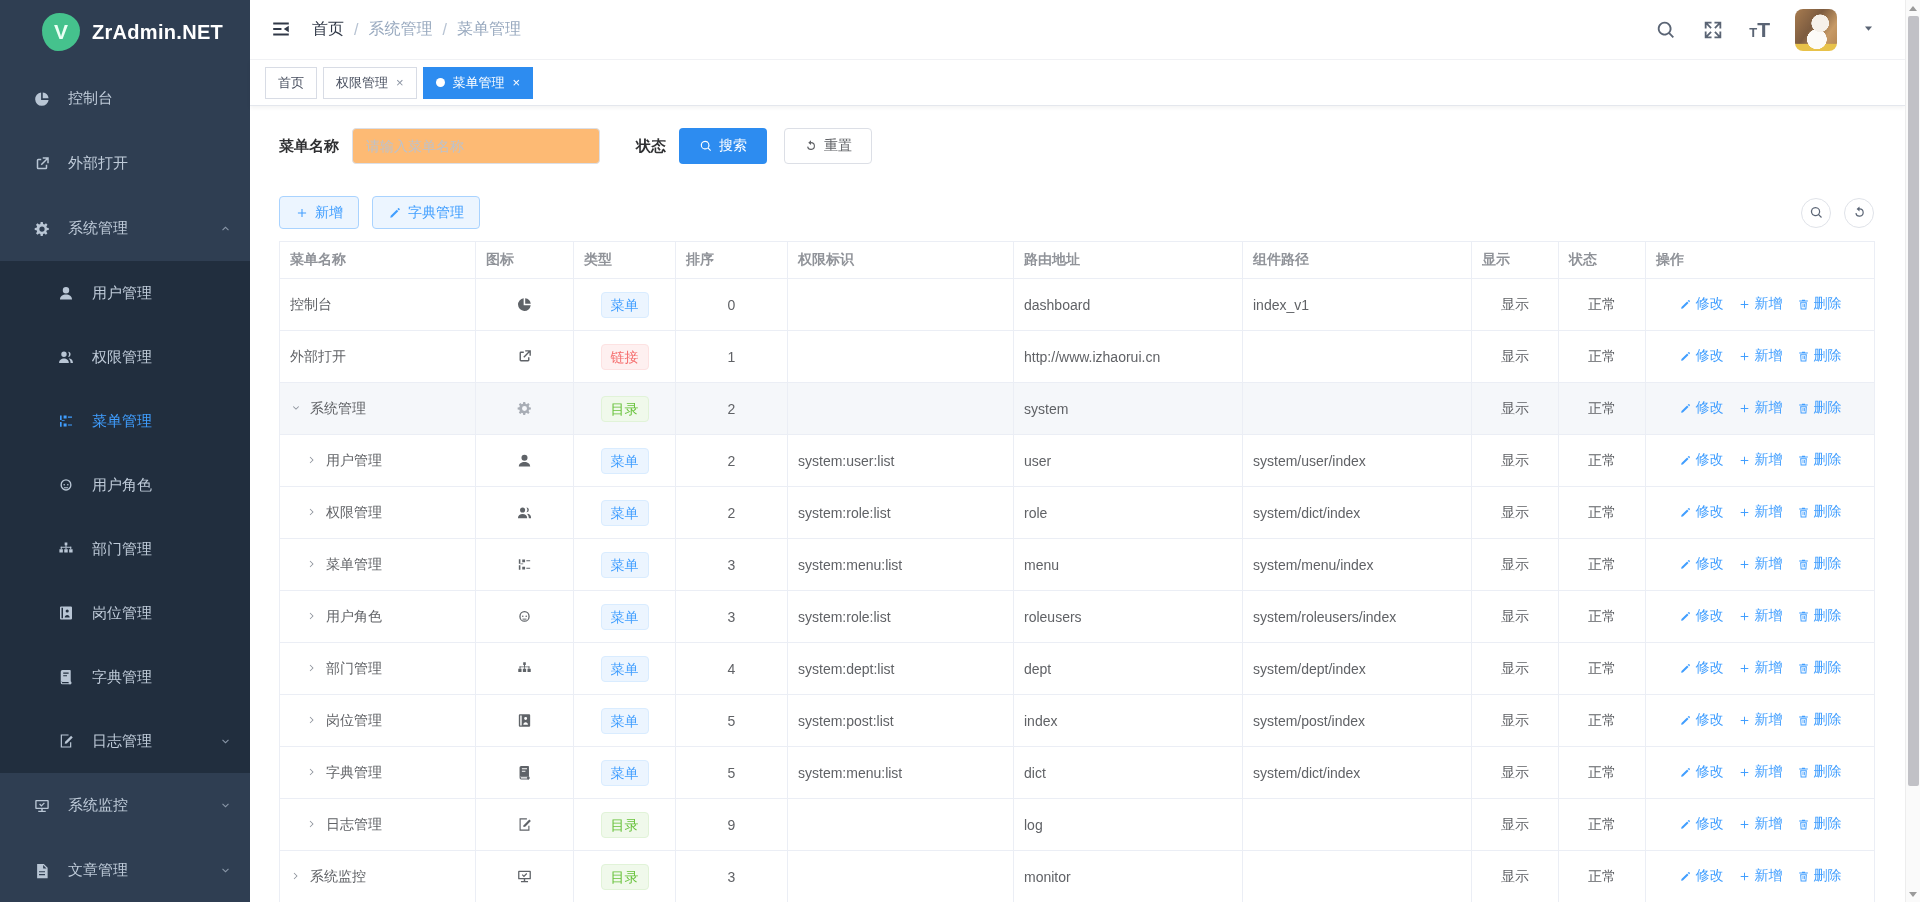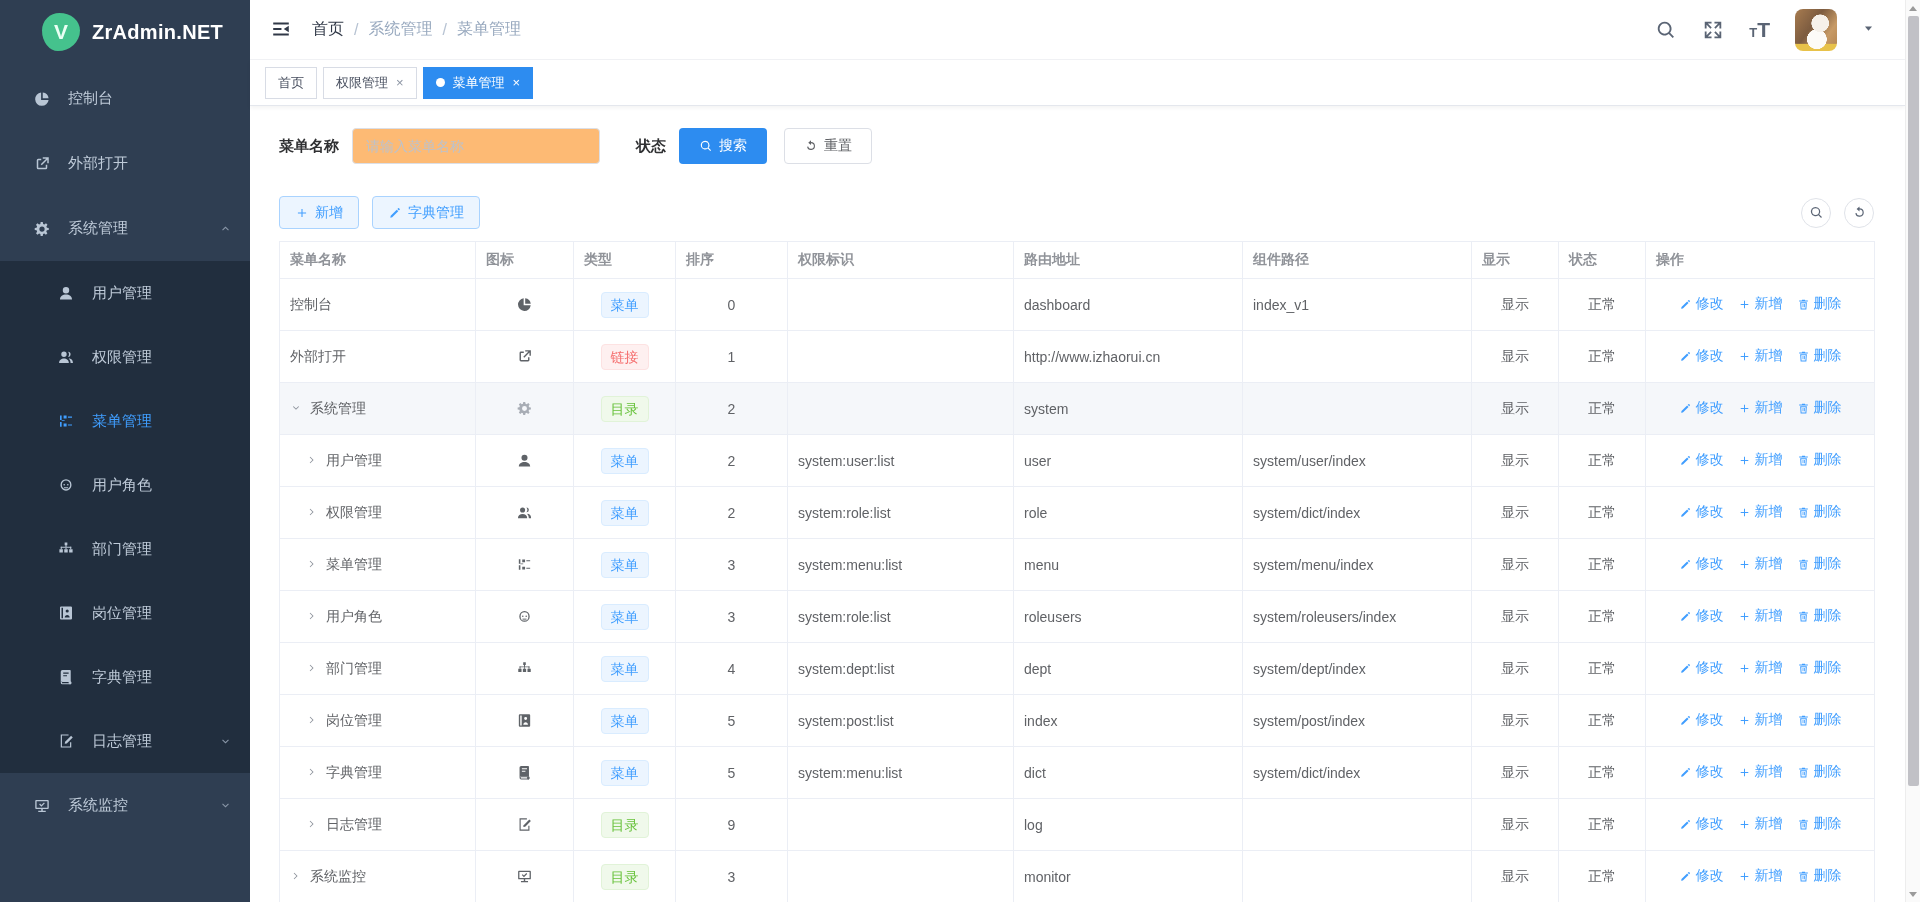--- a/index.html
+++ b/index.html
@@ -205,20 +205,29 @@
       <div class="side-item">
         <svg viewBox="0 0 24 24">
           <path fill-rule="evenodd" d="M4.2 4h15.6A1.2 1.2 0 0 1 21 5.2v9.6a1.2 1.2 0 0 1-1.2 1.2H13v2.2h4V20H7v-1.8h4V16H4.2A1.2 1.2 0 0 1 3 14.8V5.2A1.2 1.2 0 0 1 4.2 4zm.6 1.8v8.4h14.4V5.8z"></path>
           <path d="M8.2 10l1.2-1.2 1.8 1.8 3.4-3.4 1.2 1.2-4.6 4.6z"></path>
         </svg>
         <span class="si-label">系统监控</span>
         <svg viewBox="0 0 24 24" class="si-chevron">
           <path d="M12 15.7l-6.2-6 1.4-1.4L12 12.9l4.8-4.6 1.4 1.4z"></path>
         </svg>
       </div>
+      <div class="side-item">
+        <svg viewBox="0 0 24 24">
+          <path fill-rule="evenodd" d="M5.5 2.5h9l5 5v14h-14zM13.5 4v4.5H18zM8 12.2h8v1.5H8zm0 3.8h8v1.5H8z"></path>
+        </svg>
+        <span class="si-label">文章管理</span>
+        <svg viewBox="0 0 24 24" class="si-chevron">
+          <path d="M12 15.7l-6.2-6 1.4-1.4L12 12.9l4.8-4.6 1.4 1.4z"></path>
+        </svg>
+      </div>
     </nav>
 </aside>
 
 <div class="main">
 
   <header class="navbar">
     <span class="hamburger"><svg viewBox="0 0 24 24">
           <path d="M3.5 5h17v2h-17zM3.5 11h9v2h-9zM3.5 17h17v2h-17zM20.5 8.4v7.2L15 12z"></path>
         </svg></span>
     <nav class="breadcrumb">

